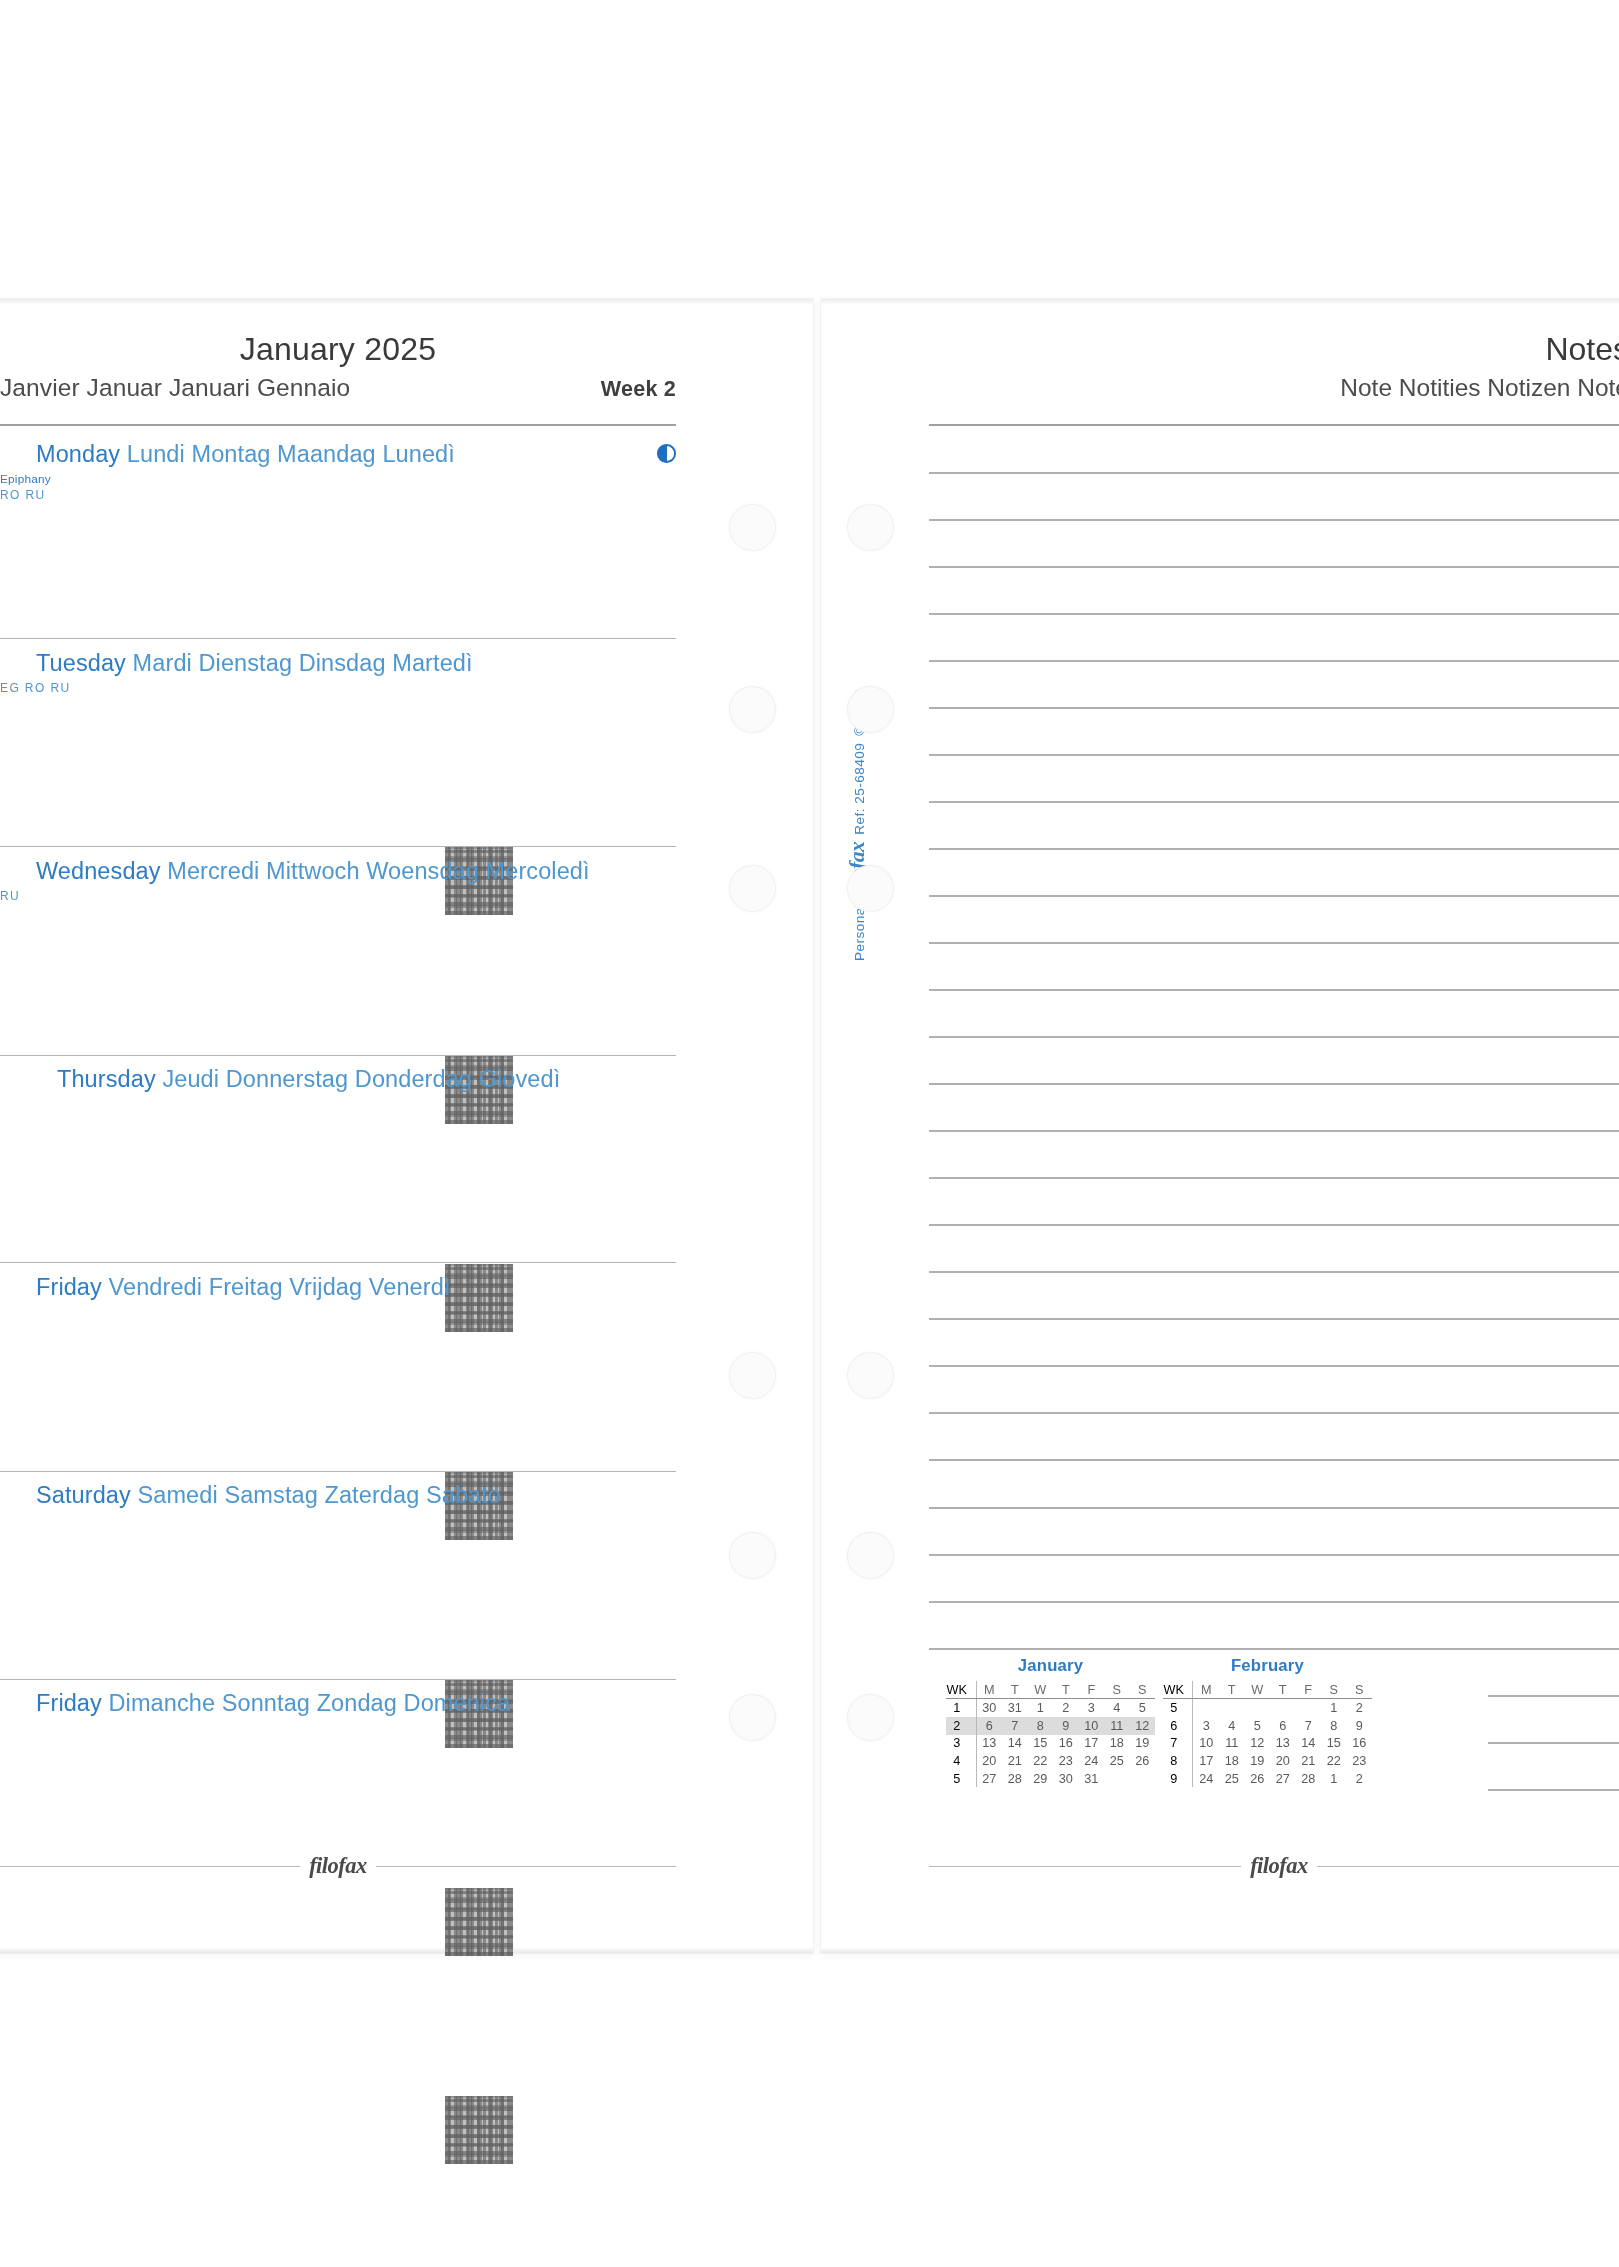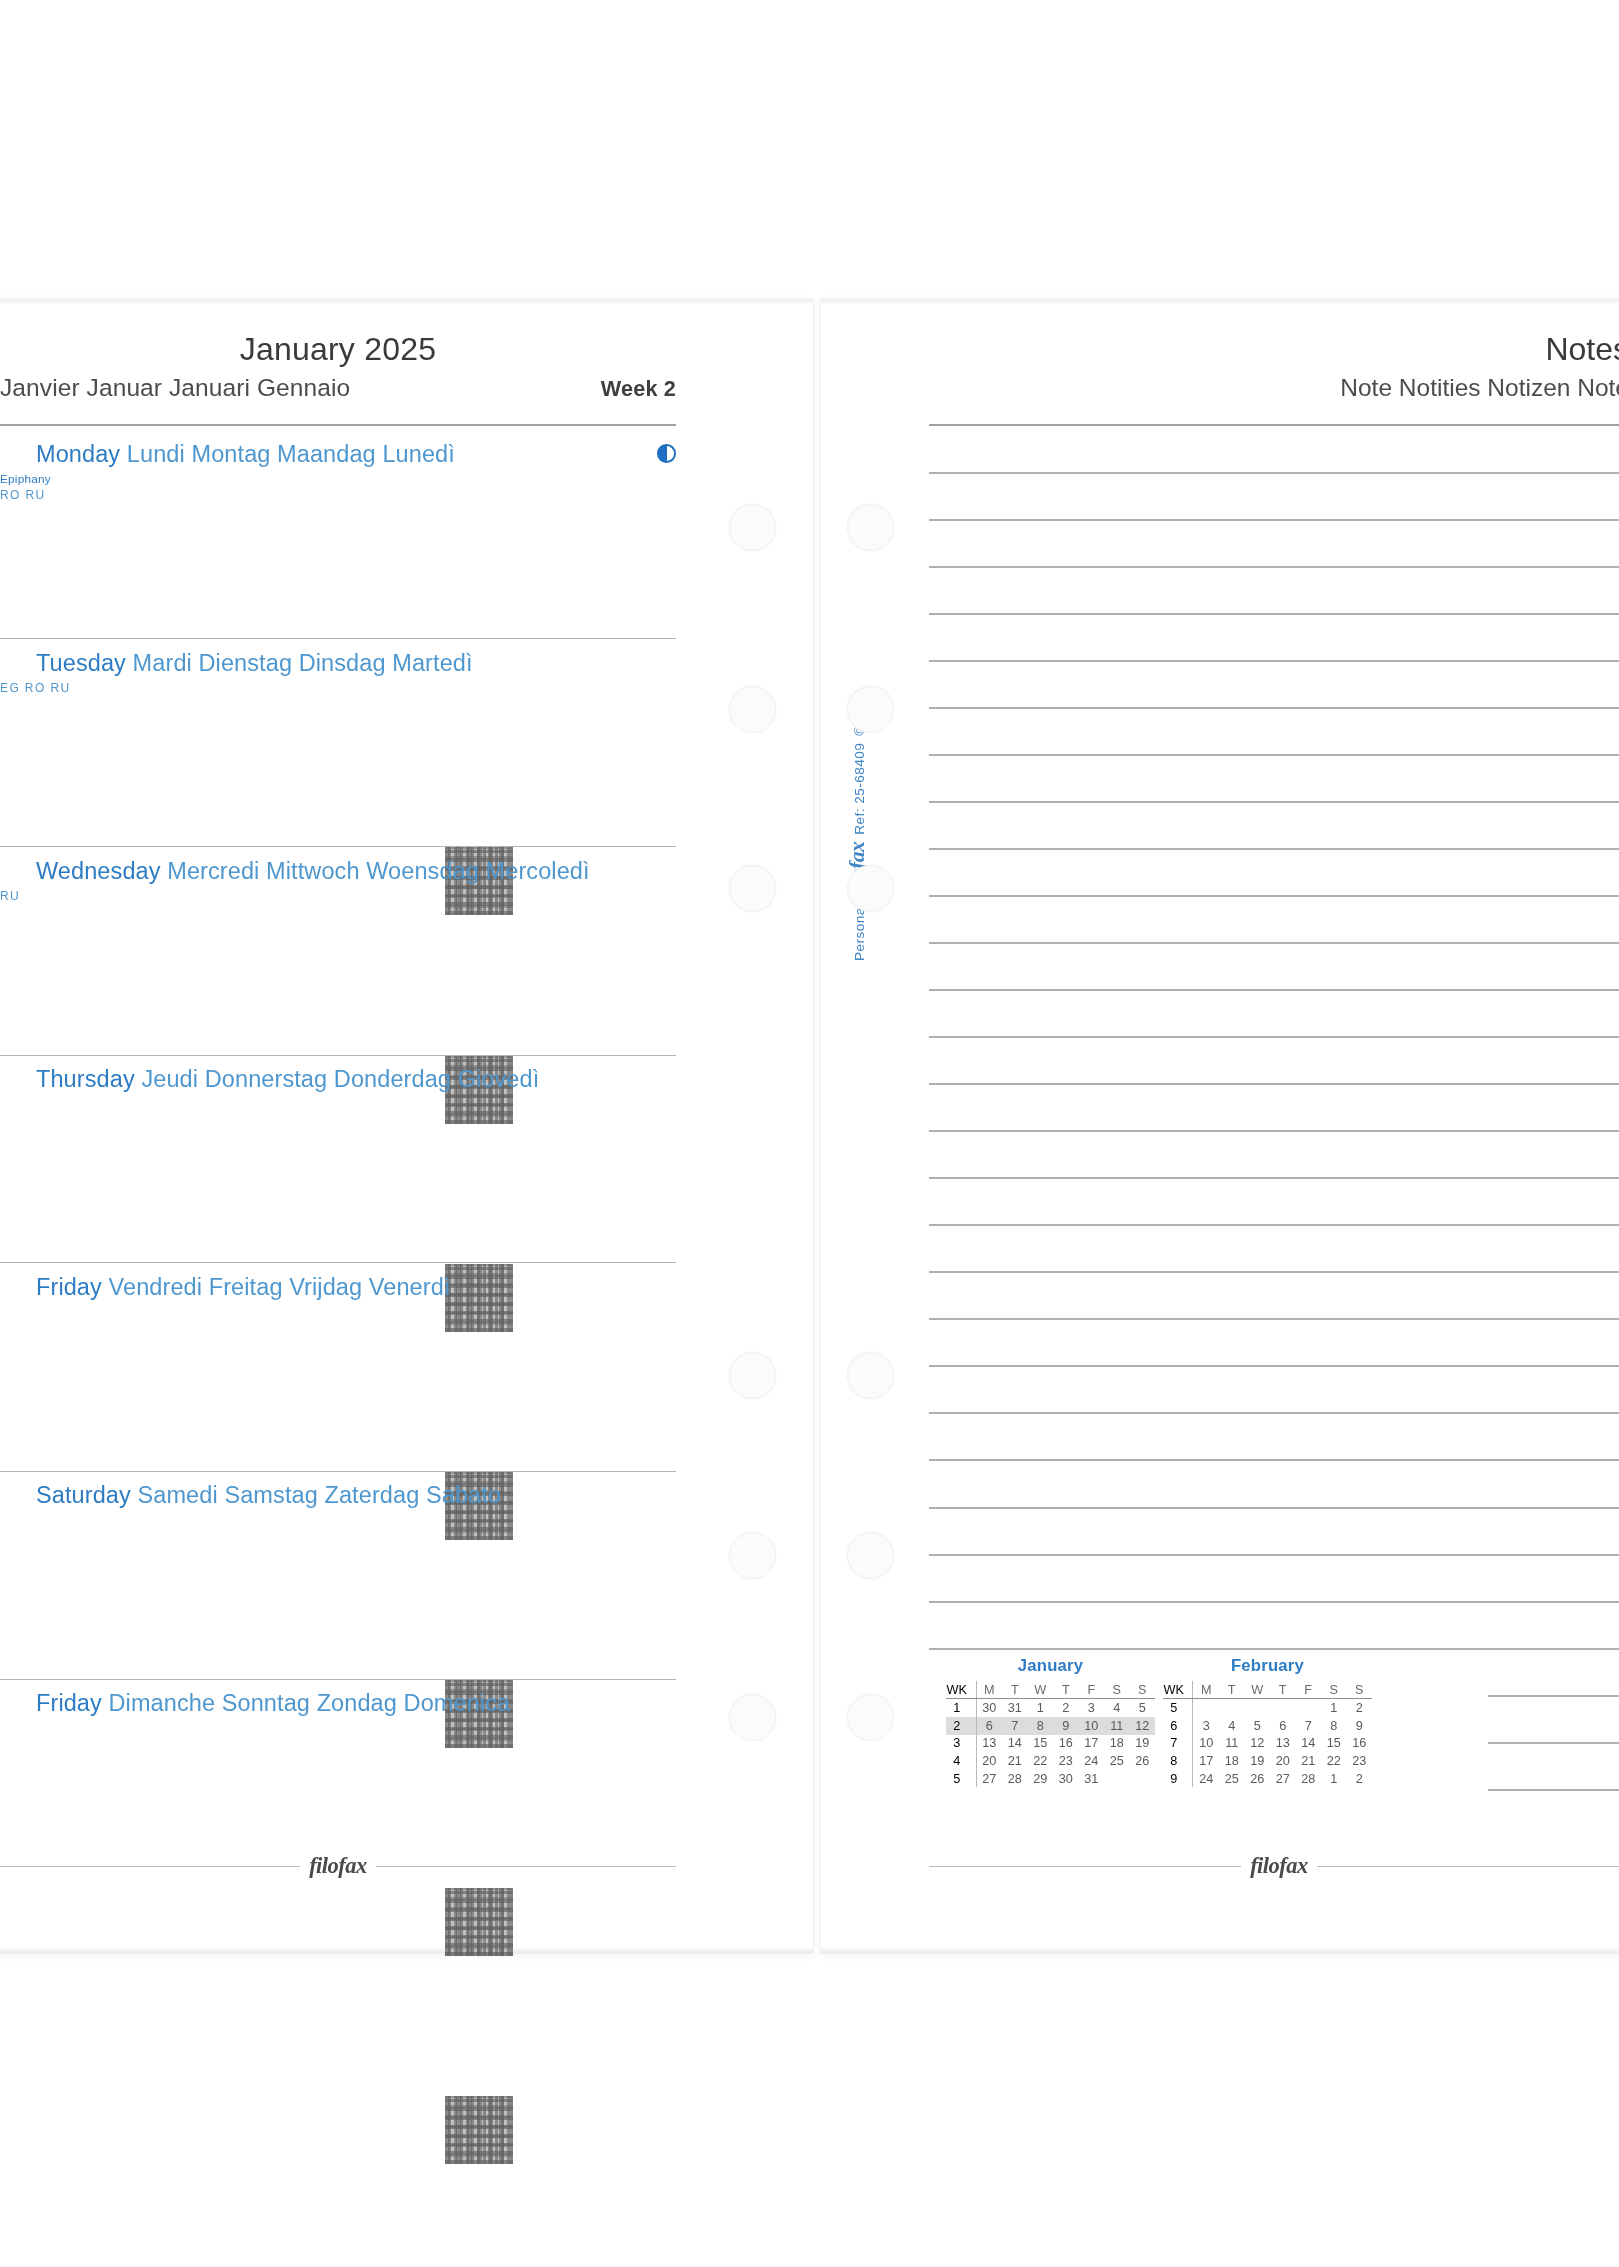--- a/index.html
+++ b/index.html
@@ -184,21 +184,21 @@
     <div class="day" style="top:560px;">
       <div class="day-title">
         <span class="dow">Wednesday</span>
         <span class="langs">Mercredi Mittwoch Woensdag Mercoledì</span>
       </div>
       <div class="codes" style="margin-top:4.9px;">RU</div>
     </div>
     <div class="qr" style="left:602px;top:965px;"></div>
     <div class="hair" style="left:157px;right:137px;top:756px;"></div>
 
-    <div class="day" style="top:768px;">
+    <div class="day" style="top:768px;margin-left:21px;">
       <div class="day-title">
         <span class="dow">Thursday</span>
         <span class="langs">Jeudi Donnerstag Donderdag Giovedì</span>
       </div>
     </div>
     <div class="qr" style="left:602px;top:1173px;"></div>
     <div class="hair" style="left:157px;right:137px;top:963px;"></div>
 
     <div class="day" style="top:976px;">
       <div class="day-title">

